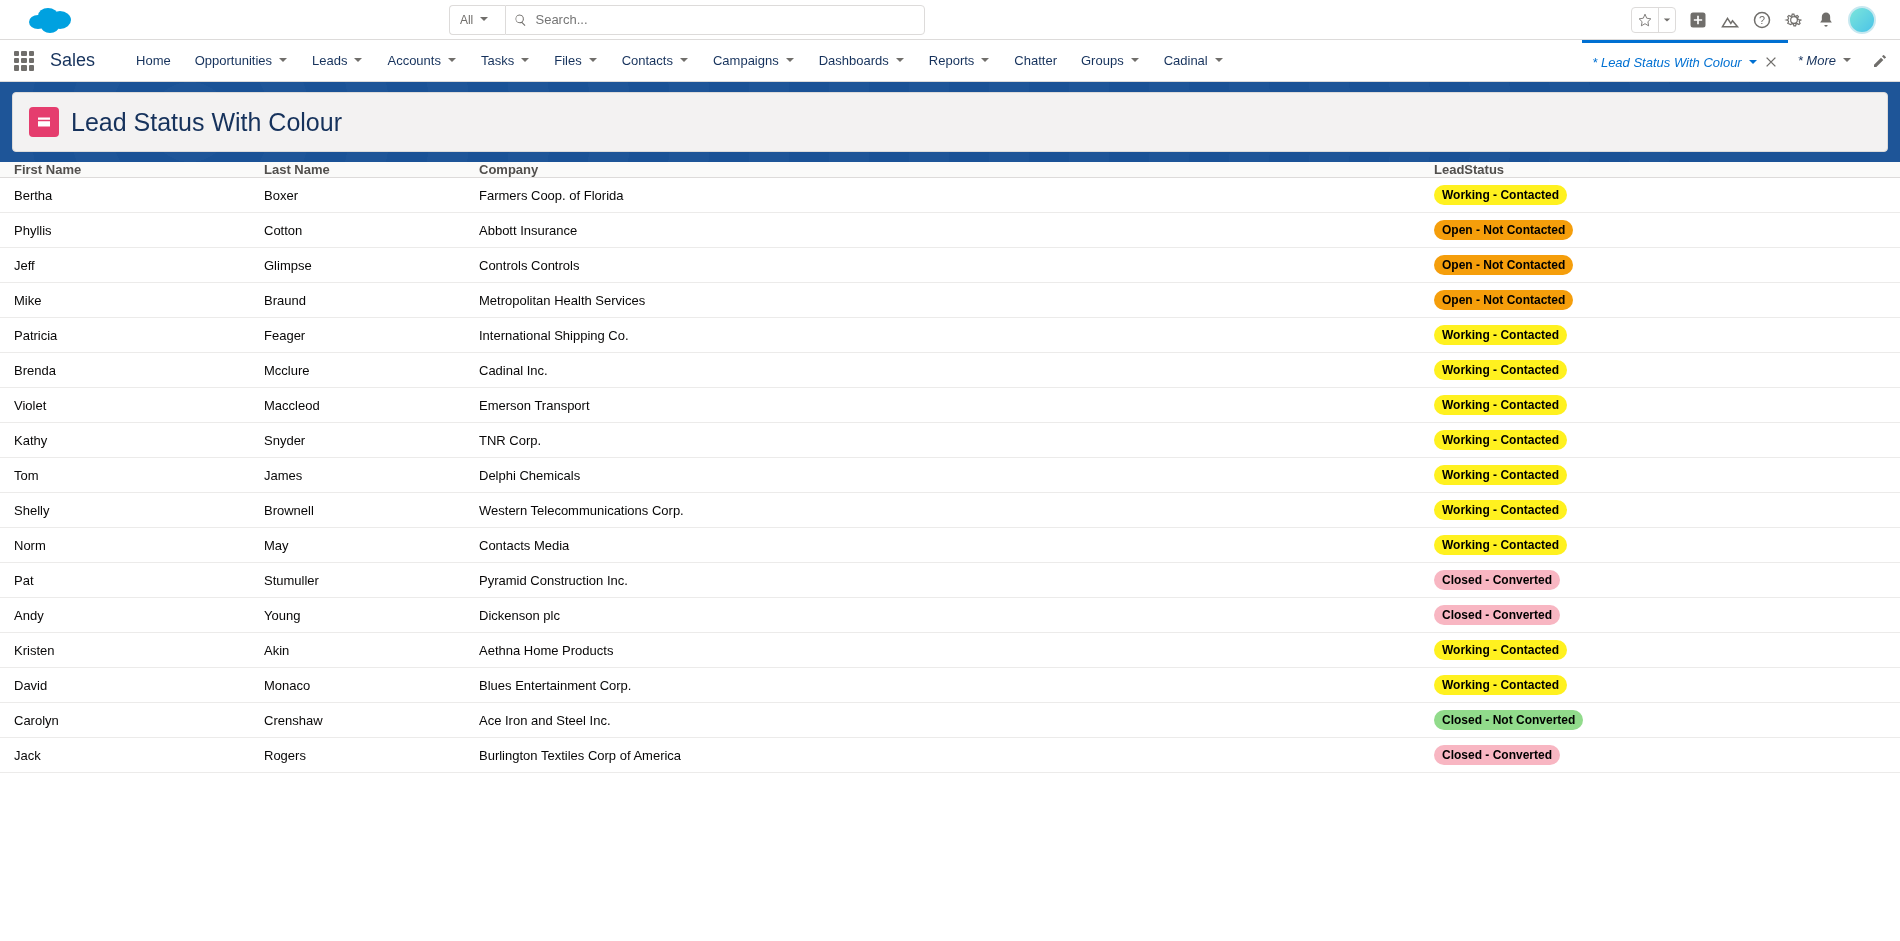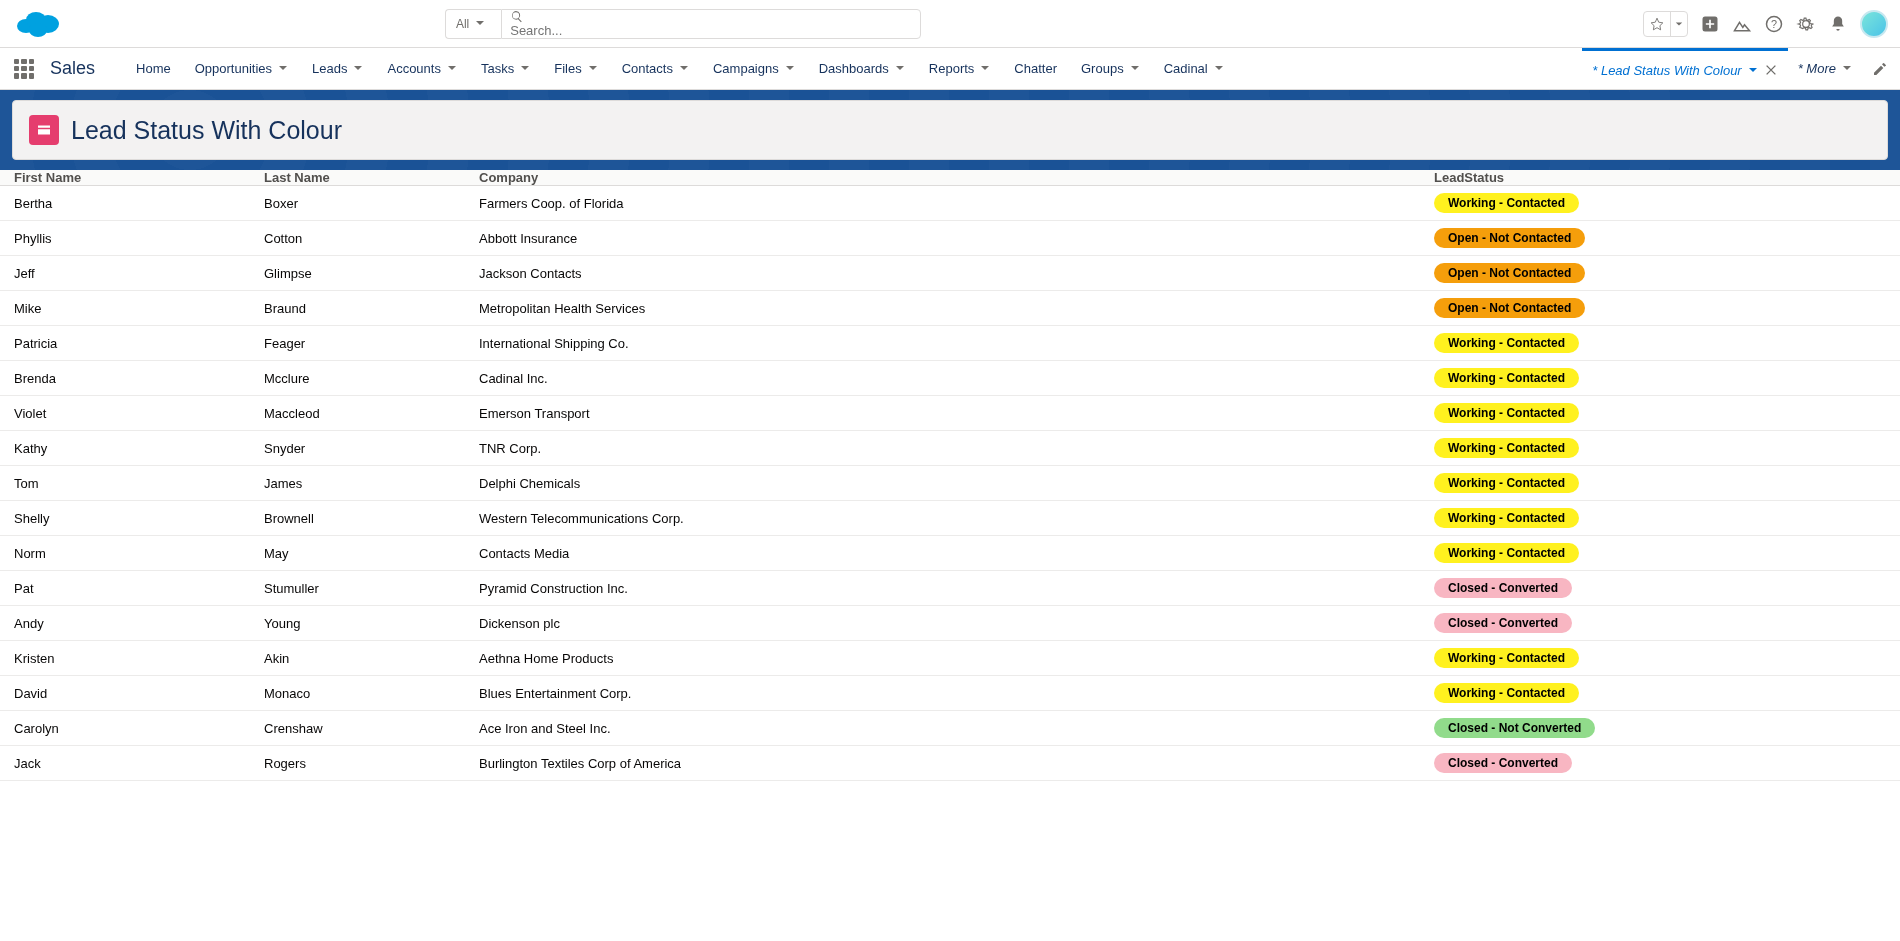--- a/index.html
+++ b/index.html
@@ -1,25 +1,25 @@
 <!DOCTYPE html>
 <html><head>
   <meta charset="utf-8">
   <style>
     * { margin: 0; padding: 0; box-sizing: border-box; }
     body { font-family: 'Salesforce Sans', Arial, sans-serif; font-size: 13px; color: #16325c; background: #fff; }
     
     
-    .topbar { display: flex; align-items: center; height: 48px; padding: 0 12px; border-bottom: 1px solid #dddbda; }
+    .topbar { display: flex; align-items: center; height: 40px; padding: 0 24px; border-bottom: 1px solid #dddbda; }
     .logo { width: 52px; height: 36px; margin-right: 20px; display: flex; align-items: center; justify-content: center; }
     .logo svg { width: 48px; height: 32px; }
     .search-container { display: flex; align-items: center; margin: 0 auto; }
     .search-all { display: flex; align-items: center; padding: 0 10px; height: 30px; border: 1px solid #dddbda; border-right: none; border-radius: 4px 0 0 4px; background: #fff; font-size: 12px; color: #706e6b; cursor: pointer; }
     .search-all span { margin-right: 6px; }
-    .search-input-wrap { display: flex; align-items: flex-start; height: 30px; width: 420px; border: 1px solid #dddbda; border-radius: 0 4px 4px 0; background: #fff; padding: 0 8px; flex-direction: column; }
+    .search-input-wrap { display: flex; align-items: center; height: 30px; width: 420px; border: 1px solid #dddbda; border-radius: 0 4px 4px 0; background: #fff; padding: 0 8px; }
     .search-input-wrap svg { width: 14px; height: 14px; fill: #706e6b; margin-right: 8px; }
     .search-input { border: none; outline: none; width: 100%; font-size: 13px; color: #706e6b; }
     .topbar-right { display: flex; align-items: center; gap: 12px; margin-left: auto; }
     .fav-btn { display: flex; align-items: center; border: 1px solid #dddbda; border-radius: 4px; height: 26px; }
     .fav-btn .fav-star { padding: 0 6px; border-right: 1px solid #dddbda; height: 100%; display: flex; align-items: center; }
     .fav-btn .fav-chev { padding: 0 4px; height: 100%; display: flex; align-items: center; }
     .ticon { width: 20px; height: 20px; fill: #706e6b; cursor: pointer; }
     .avatar { width: 28px; height: 28px; border-radius: 50%; background: linear-gradient(135deg, #7be5db, #4bc3e8); border: 2px solid #c8e8f0; }
     
     
@@ -47,21 +47,21 @@
     
     
     .table-wrap { margin: 0; }
     table { width: 100%; border-collapse: collapse; }
     th { text-align: left; font-size: 13px; font-weight: 700; color: #514f4d; padding: 0 14px; border-bottom: 1px solid #dddbda; background: #fafaf9; }
     td { padding: 7px 14px; border-bottom: 1px solid #ecebea; font-size: 13px; color: #080707; }
     .col-fn { width: 250px; }
     .col-ln { width: 215px; }
     .col-comp { }
     .col-status { width: 480px; }
-    .badge { display: inline-block; padding: 3px 14px; border-radius: 12px; font-size: 12px; font-weight: 700; }
+    .badge { display: inline-block; padding: 3px 8px; border-radius: 12px; font-size: 12px; font-weight: 700; }
     .badge.working { background: #fff11f; color: #000; }
     .badge.open { background: #f59e0b; color: #000; }
     .badge.closednc { background: #91db8b; color: #000; }
     .badge.closedc { background: #f8b6c2; color: #000; text-align: center; }
   </style>
 </head>
 <body>
 
 <div class="topbar">
   <div class="logo">
@@ -262,21 +262,21 @@
         </tr>
         <tr>
           <td>Phyllis</td>
           <td>Cotton</td>
           <td>Abbott Insurance</td>
           <td><span class="badge open">Open - Not Contacted</span></td>
         </tr>
         <tr>
           <td>Jeff</td>
           <td>Glimpse</td>
-          <td>Jackson Contacts</td>
+          <td>Controls Controls</td>
           <td><span class="badge open">Open - Not Contacted</span></td>
         </tr>
         <tr>
           <td>Mike</td>
           <td>Braund</td>
           <td>Metropolitan Health Services</td>
           <td><span class="badge open">Open - Not Contacted</span></td>
         </tr>
         <tr>
           <td>Patricia</td>

